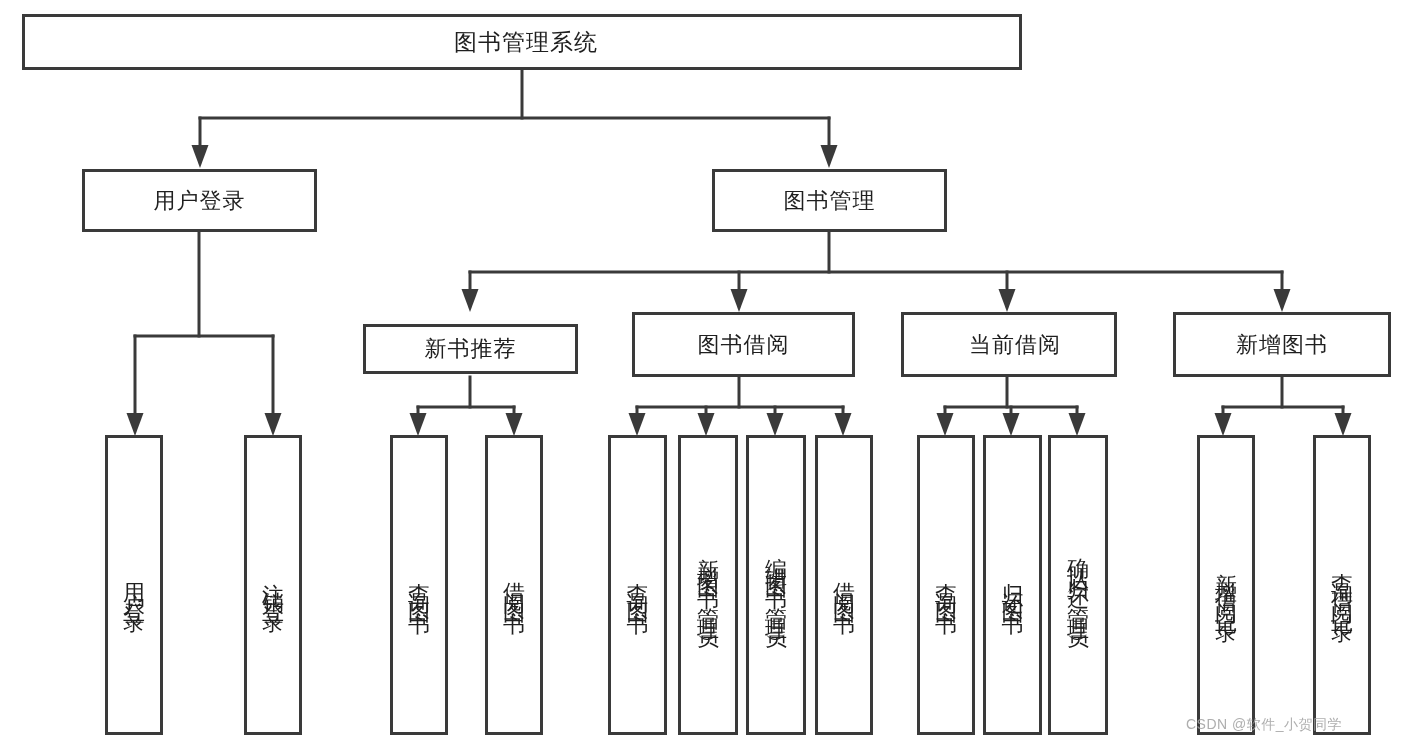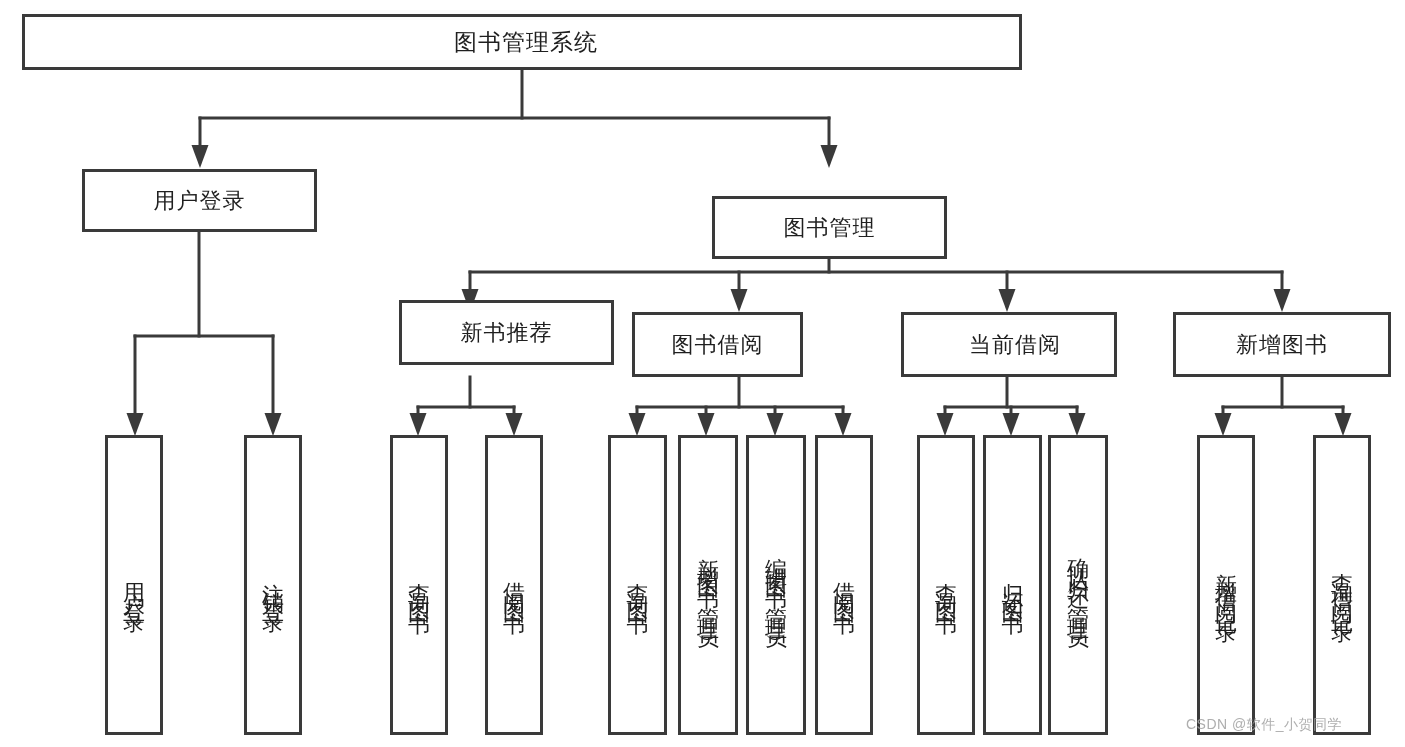--- a/index.html
+++ b/index.html
@@ -25,23 +25,23 @@
     border: 3px solid #3a3a3a;
     background: #ffffff;
     display: flex;
     align-items: center;
     justify-content: center;
     color: #1f1f1f;
   }
   .hbox { font-size: 22px; letter-spacing: 1px; }
   .b-root { left: 22px; top: 14px; width: 1000px; height: 56px; font-size: 23px; padding-left: 8px; }
   .b-user-login { left: 82px;  top: 169px; width: 235px; height: 63px; }
-  .b-book-mgmt { left: 712px; top: 169px; width: 235px; height: 63px; margin-top: 27px; }
-  .b-recommend { left: 363px;  top: 300px; width: 215px; height: 65px; margin-left: 36px; }
-  .b-borrowing { left: 632px;  top: 312px; width: 171px; height: 65px; }
+  .b-book-mgmt { left: 712px; top: 169px; width: 235px; height: 63px; }
+  .b-recommend { left: 363px;  top: 324px; width: 215px; height: 50px; }
+  .b-borrowing { left: 632px;  top: 312px; width: 223px; height: 65px; }
   .b-current   { left: 901px;  top: 312px; width: 216px; height: 65px; padding-left: 12px; }
   .b-records   { left: 1173px; top: 312px; width: 218px; height: 65px; }
   .vbox {
     top: 435px;
     width: 58px;
     height: 300px;
   }
   .vtext {
     writing-mode: vertical-rl;
     text-orientation: mixed;

